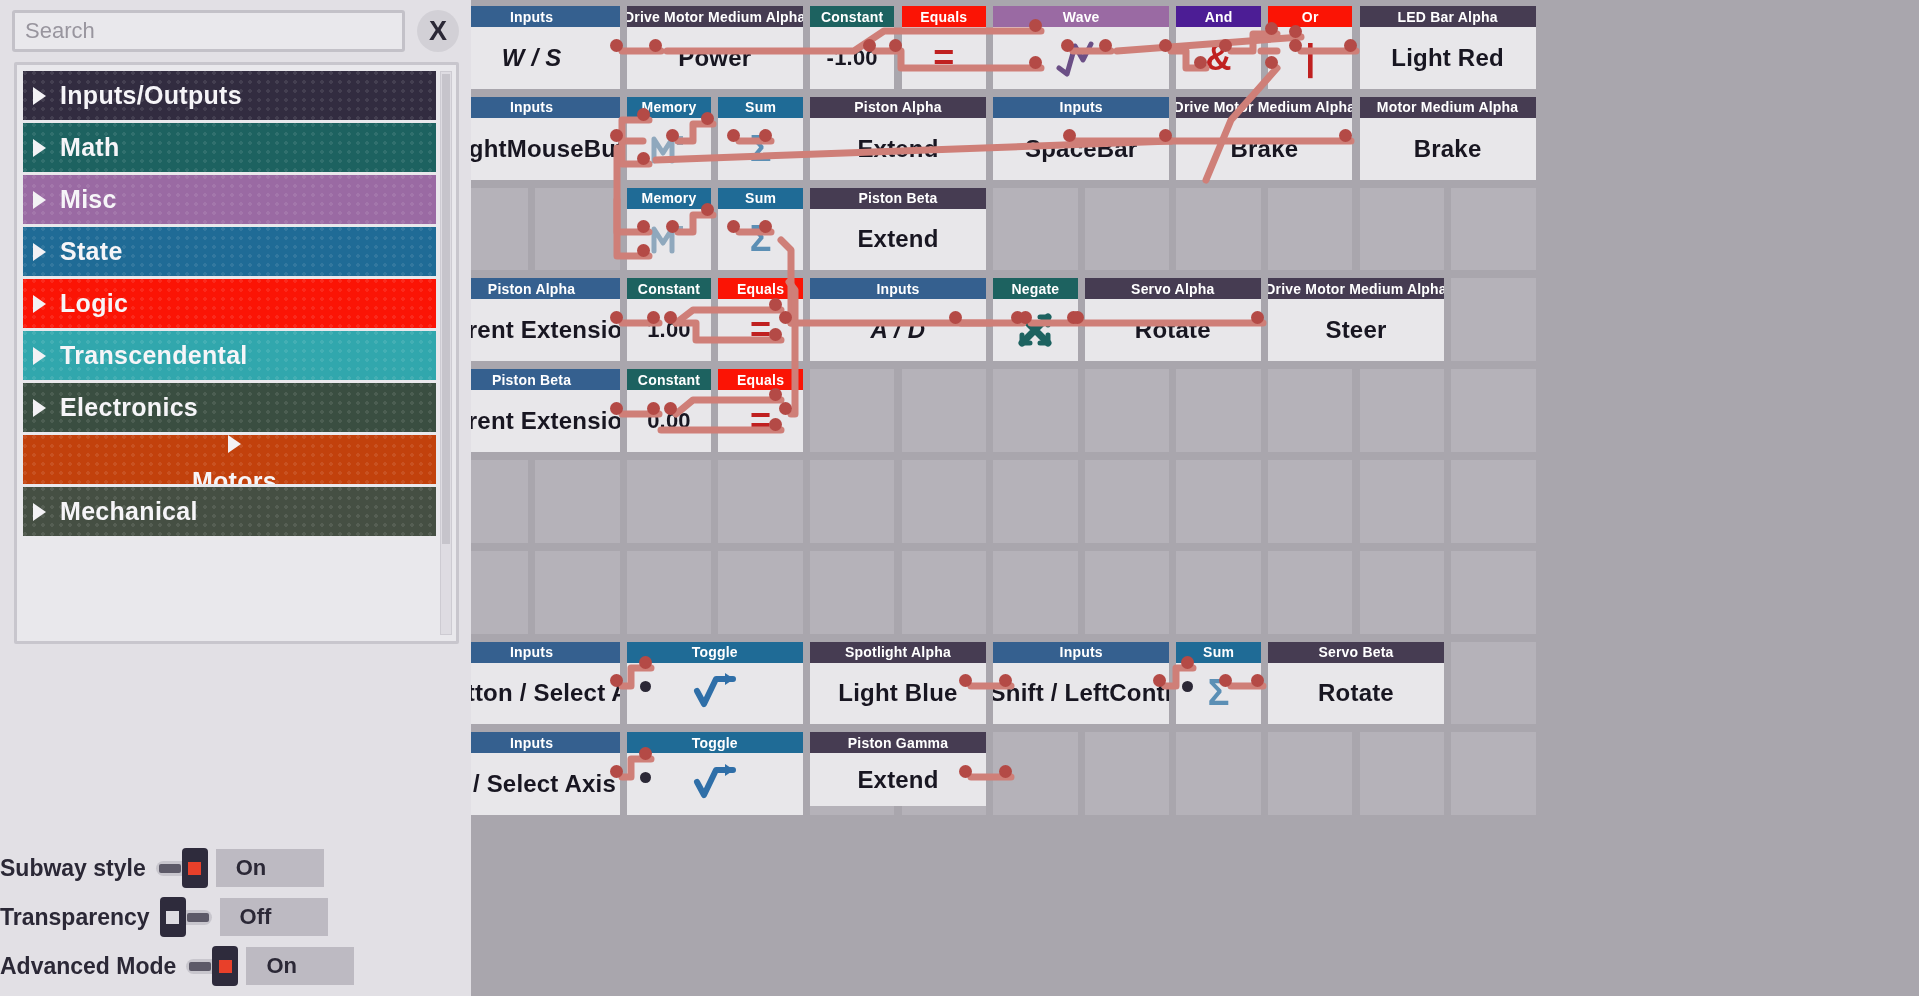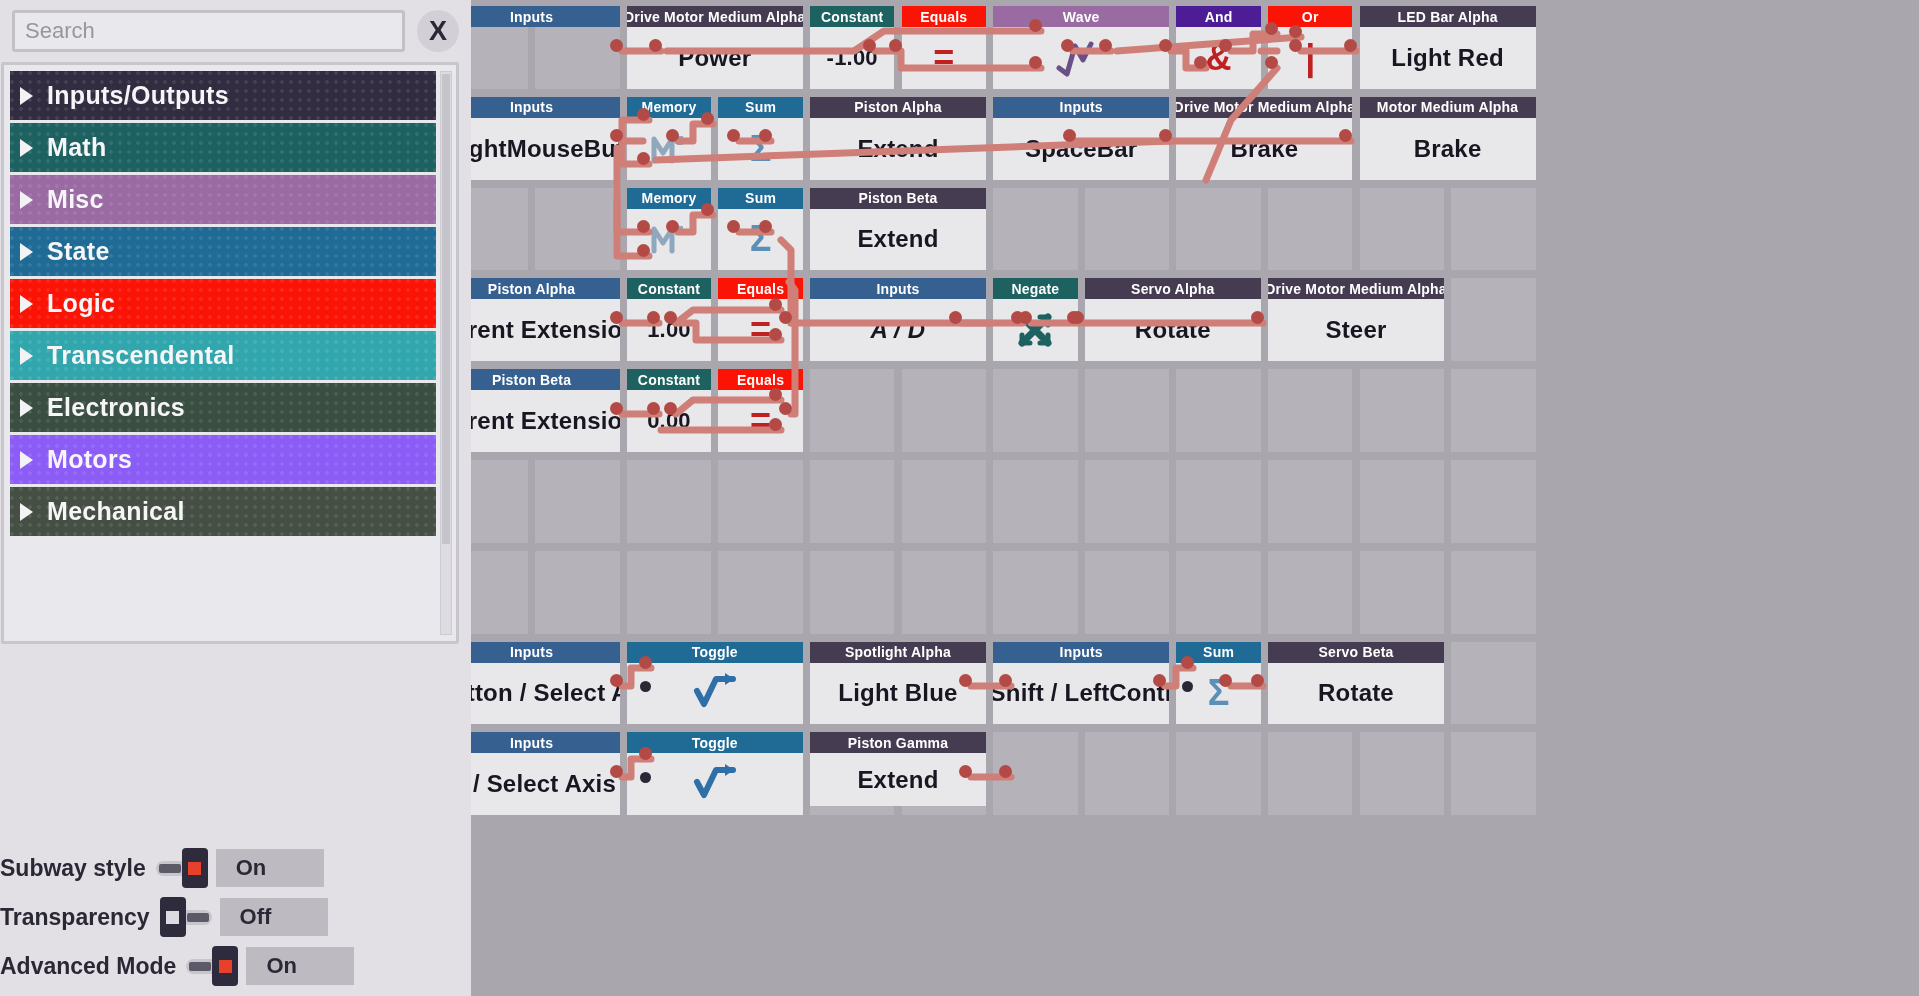--- a/index.html
+++ b/index.html
@@ -42,21 +42,21 @@
     background: #d2d0d6;
     border: none;
     display: flex; align-items: center; justify-content: center;
     font-size: 27px; font-weight: bold;
     color: #2b2836;
     cursor: pointer;
     font-family: "Liberation Sans", sans-serif;
   }
 
   #category-frame {
-    margin: 4px 12px 0 1px;
+    margin: 4px 12px 0 14px;
     border: 3px solid #c8c6cd;
     background: #e9e8ec;
     border-radius: 2px;
     height: 582px;
     padding: 6px 4px 6px 6px;
     display: flex;
   }
   #category-list {
     flex: 1 1 auto;
     overflow: hidden;
@@ -237,21 +237,21 @@
             <span class="cat-label">Logic</span>
           </div>
           <div class="cat-item" style="background: rgb(49, 167, 173);">
             <span class="cat-arrow"></span>
             <span class="cat-label">Transcendental</span>
           </div>
           <div class="cat-item" style="background: rgb(58, 78, 65);">
             <span class="cat-arrow"></span>
             <span class="cat-label">Electronics</span>
           </div>
-          <div class="cat-item" style="background: #8b5cf6;">
+          <div class="cat-item" style="background: #c2410c; flex-direction: column;">
             <span class="cat-arrow"></span>
             <span class="cat-label">Motors</span>
           </div>
           <div class="cat-item" style="background: rgb(69, 79, 67);">
             <span class="cat-arrow"></span>
             <span class="cat-label">Mechanical</span>
           </div>
         </div>
       <div id="cat-scrollbar">
         <div id="cat-scroll-thumb"></div>
@@ -469,20 +469,23 @@
         <path d="M694 686 L705 686 L705 668 L722 668"></path>
         <path d="M760 686 L792 686"></path>
         <path d="M151 777 L160 777 L160 759 L180 759"></path>
         <path d="M500 777 L540 777"></path>
       </g>
     </svg>
 
     <div id="nodes">
         <div class="node" style="left: -27.5px; top: 6px; width: 176.2px; height: 82.8px;">
           <div class="node-header" style="background: rgb(53, 96, 143);">Inputs</div>
+          <div class="node-body">
+            <span class="node-text italic">W / S</span>
+          </div>
         </div>
         <div class="node" style="left: 155.7px; top: 6px; width: 176.2px; height: 82.8px;">
           <div class="node-header" style="background: rgb(70, 60, 82);">Drive Motor Medium Alpha</div>
           <div class="node-body">
             <span class="node-text">Power</span>
           </div>
         </div>
         <div class="node" style="left: 338.9px; top: 6px; width: 84.6px; height: 82.8px;">
           <div class="node-header" style="background: rgb(29, 98, 96);">Constant</div>
           <div class="node-body">

